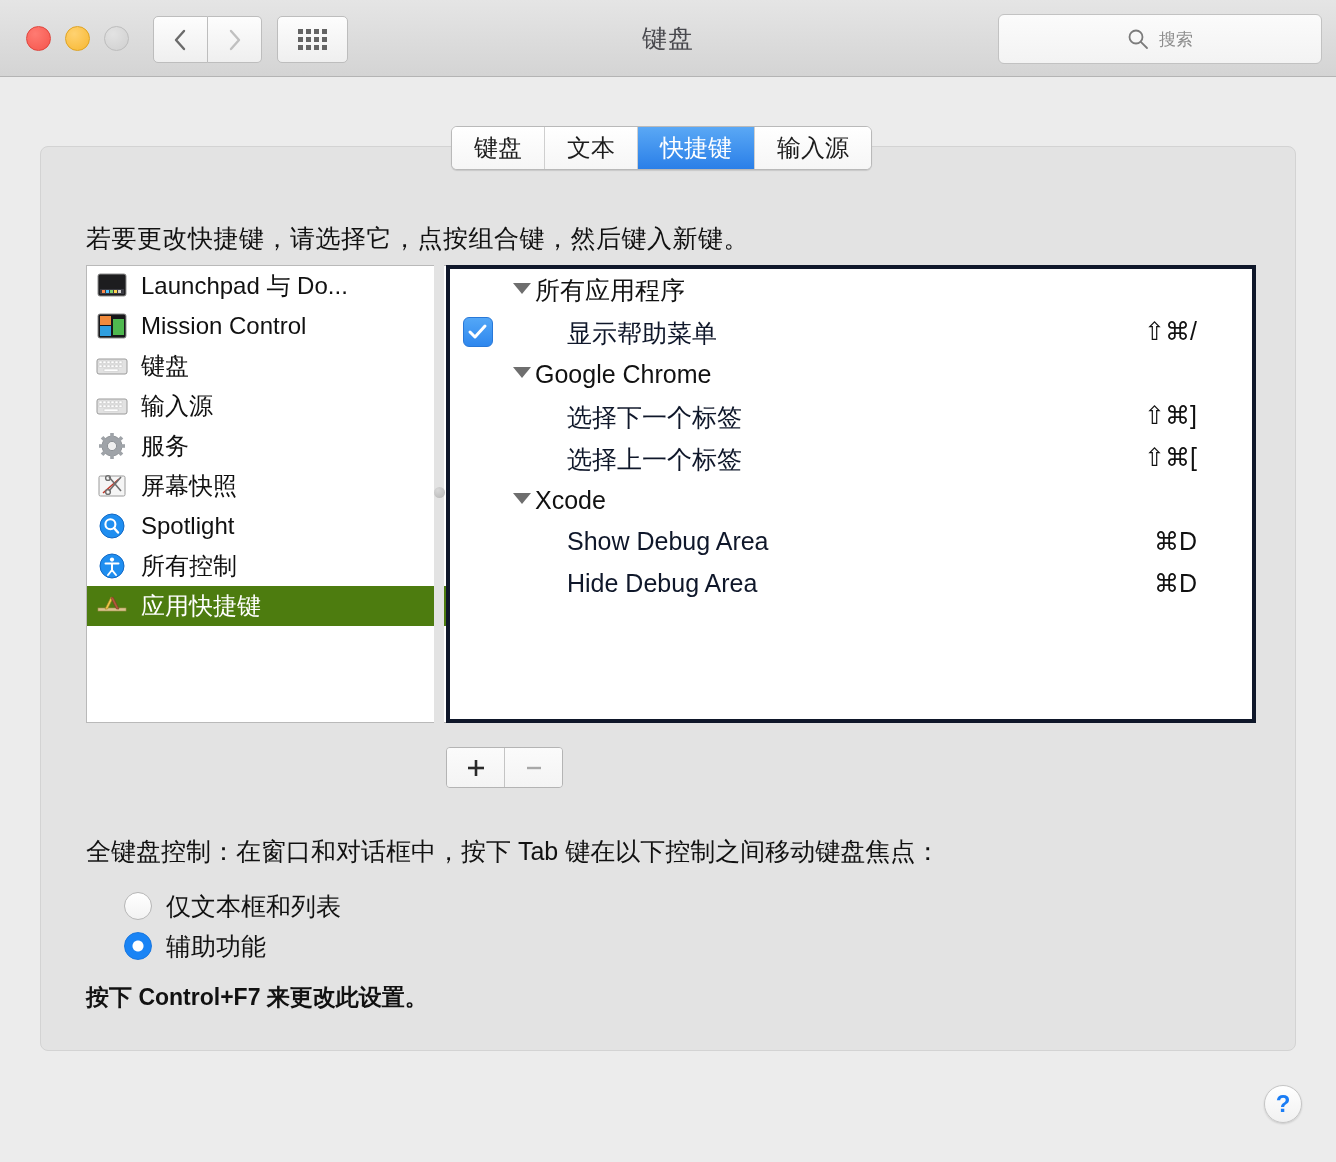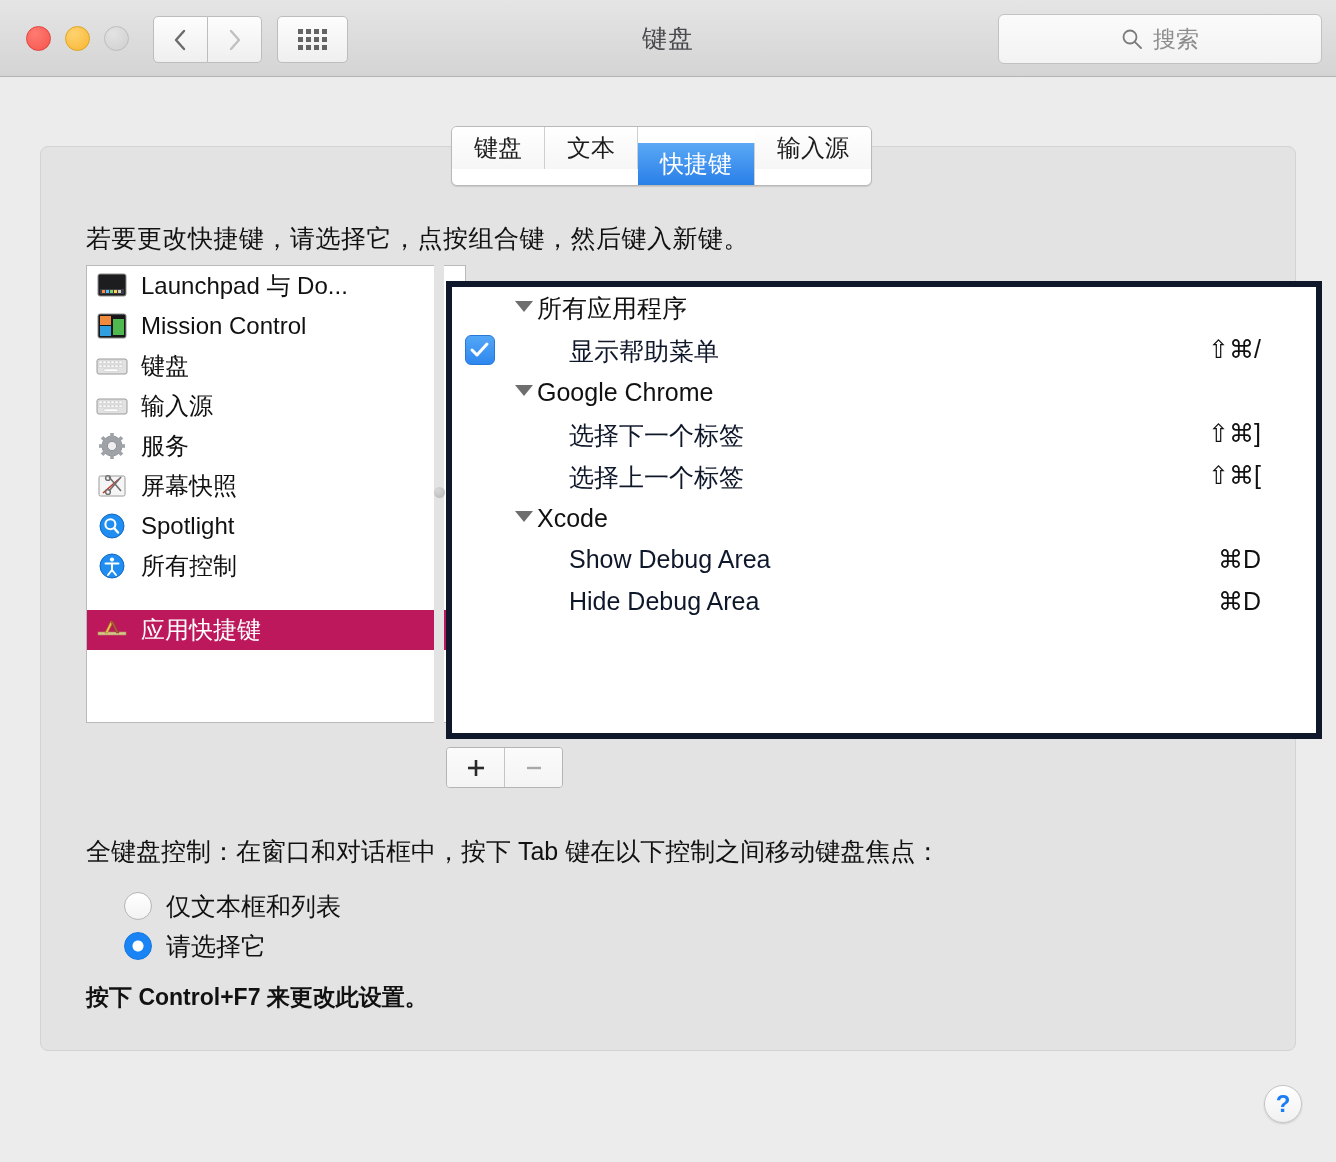--- a/index.html
+++ b/index.html
@@ -61,21 +61,21 @@
   }
   .searchbox {
     position: absolute; top: 14px; left: 998px;
     width: 322px; height: 48px;
     border-radius: 6px;
     background: linear-gradient(to bottom, #fbfbfb, #f3f3f3);
     border: 1px solid #c2c2c2;
     display: flex; align-items: center; justify-content: center; gap: 10px;
   }
   .searchbox .mag { width: 22px; height: 22px; }
-  .searchbox .ph { font-size: 23px; color: #8d8d8d; }
+  .searchbox .ph { font-size: 17px; color: #8d8d8d; }
 
   
   .panel {
     position: absolute; left: 40px; top: 146px;
     width: 1256px; height: 905px;
     background: #e3e3e3;
     border: 1px solid #d3d3d3;
     border-radius: 8px;
     box-sizing: border-box;
   }
@@ -94,21 +94,20 @@
     height: 42px; padding: 0 22px;
     display: flex; align-items: center; justify-content: center;
     font-size: 24px; color: #1c1c1c;
     background: linear-gradient(to bottom, #ffffff, #f6f6f6);
     border-right: 1px solid #cfcfcf;
   }
   .tab:last-child { border-right: none; }
   .tab.active {
     background: linear-gradient(to bottom, #5aa8f5, #2a7fe8);
     color: #ffffff;
-    margin-top: 16px;
   }
 
   
   .instruction {
     position: absolute; left: 45px; top: 75px;
     font-size: 25px; color: #111;
     letter-spacing: .5px;
   }
 
   
@@ -119,41 +118,41 @@
     width: 380px; height: 458px;
     background: #ffffff;
     border: 1px solid #b9b9b9;
     box-sizing: border-box;
     overflow: hidden;
   }
   .lrow {
     height: 40px; display: flex; align-items: center; gap: 12px;
     padding-left: 8px; box-sizing: border-box;
   }
-  .lrow.sel { background: #be185d; margin-top: 24px; }
+  .lrow.sel { background: #4d7c0f; }
   .lrow .lbl { font-size: 24px; color: #111; white-space: nowrap; }
   .lrow.sel .lbl { color: #fff; }
   .ico { width: 34px; height: 30px; flex: none; display: block; }
 
   .divider {
     position: absolute; left: 348px; top: 0;
     width: 10px; height: 458px;
     background: #e3e3e3;
   }
   .divider .handle {
     position: absolute; left: 0px; top: 222px;
     width: 11px; height: 11px; border-radius: 50%;
     background: radial-gradient(circle at 35% 30%, #d8d8d8, #b5b5b5);
   }
 
   .rightlist {
-    position: absolute; left: 360px; top: 16px;
-    width: 876px; height: 458px;
+    position: absolute; left: 360px; top: 0;
+    width: 810px; height: 458px;
     background: #ffffff;
-    border: 6px solid #0f172a;
+    border: 4px solid #0f172a;
     box-sizing: border-box;
     overflow: hidden;
   }
   .grow {
     height: 42px; display: flex; align-items: center;
     position: relative;
   }
   .twisty {
     position: absolute; left: 63px; top: 14px;
     width: 0; height: 0;
@@ -478,21 +477,21 @@
 
     <div class="bottom">
       <div class="fkc">全键盘控制：在窗口和对话框中，按下 Tab 键在以下控制之间移动键盘焦点：</div>
       <div class="radios">
         <div class="rrow">
           <span class="radio"></span>
           <span class="rlabel">仅文本框和列表</span>
         </div>
         <div class="rrow">
           <span class="radio on"></span>
-          <span class="rlabel">请选择它</span>
+          <span class="rlabel">辅助功能</span>
         </div>
       </div>
       <div class="hint">按下 Control+F7 来更改此设置。</div>
     </div>
   </div>
 
   <div class="help">?</div>
 </div>
 
 </body></html>

